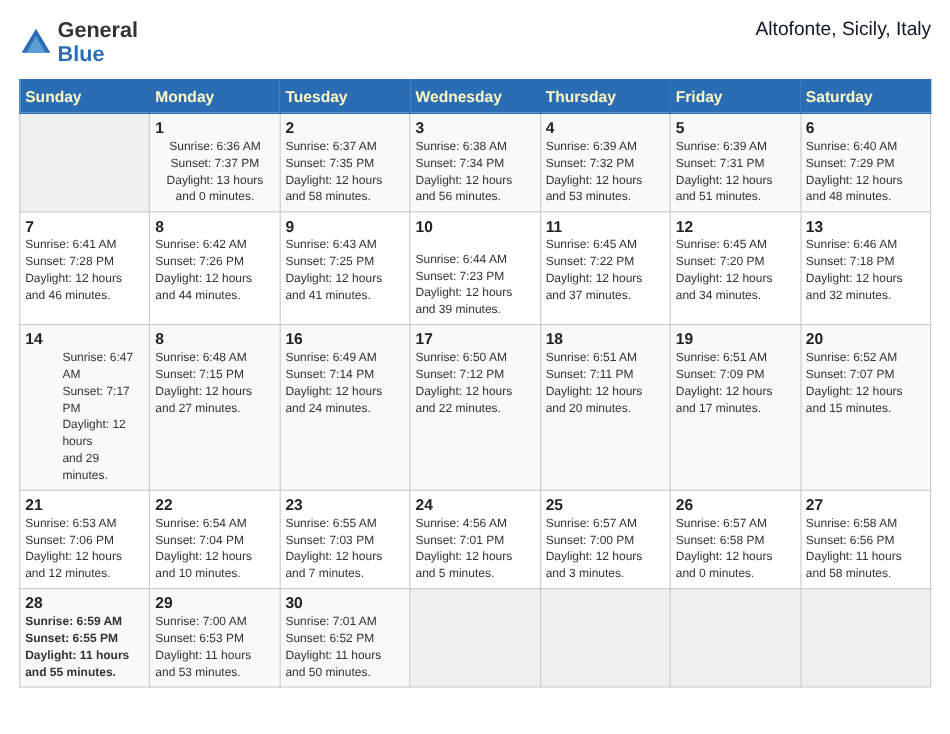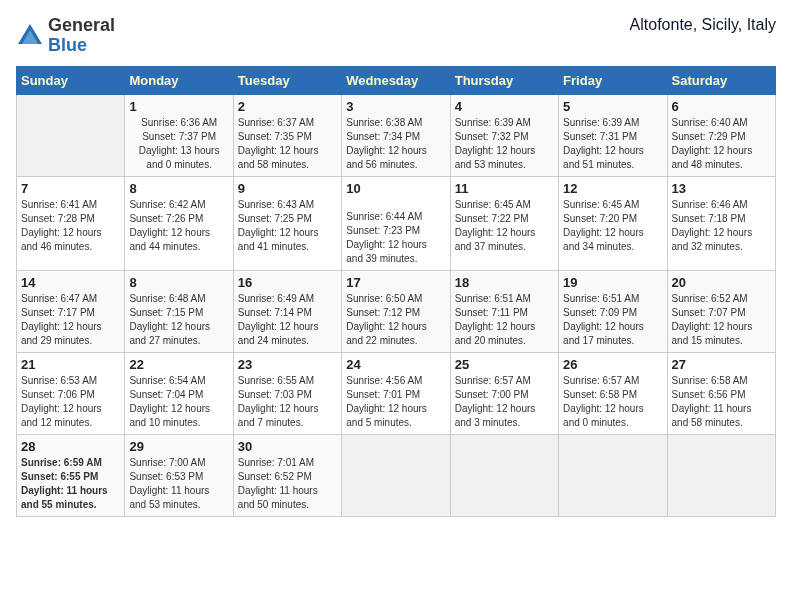--- a/index.html
+++ b/index.html
@@ -222,21 +222,21 @@
           <span class="day-number">13</span>
           <div class="cell-content" style="white-space: pre-line;">Sunrise: 6:46 AM
 Sunset: 7:18 PM
 Daylight: 12 hours
 and 32 minutes.</div>
         </td>
       </tr>
       <tr>
         <td>
           <span class="day-number">14</span>
-          <div class="cell-content" style="white-space: pre-line;">Sunrise: 6:47 AM
+          <div class="cell-content" style="white-space: pre-line; margin-left: 31px;">Sunrise: 6:47 AM
 Sunset: 7:17 PM
 Daylight: 12 hours
 and 29 minutes.</div>
         </td>
         <td>
           <span class="day-number">8</span>
           <div class="cell-content" style="white-space: pre-line;">Sunrise: 6:48 AM
 Sunset: 7:15 PM
 Daylight: 12 hours
 and 27 minutes.</div>

